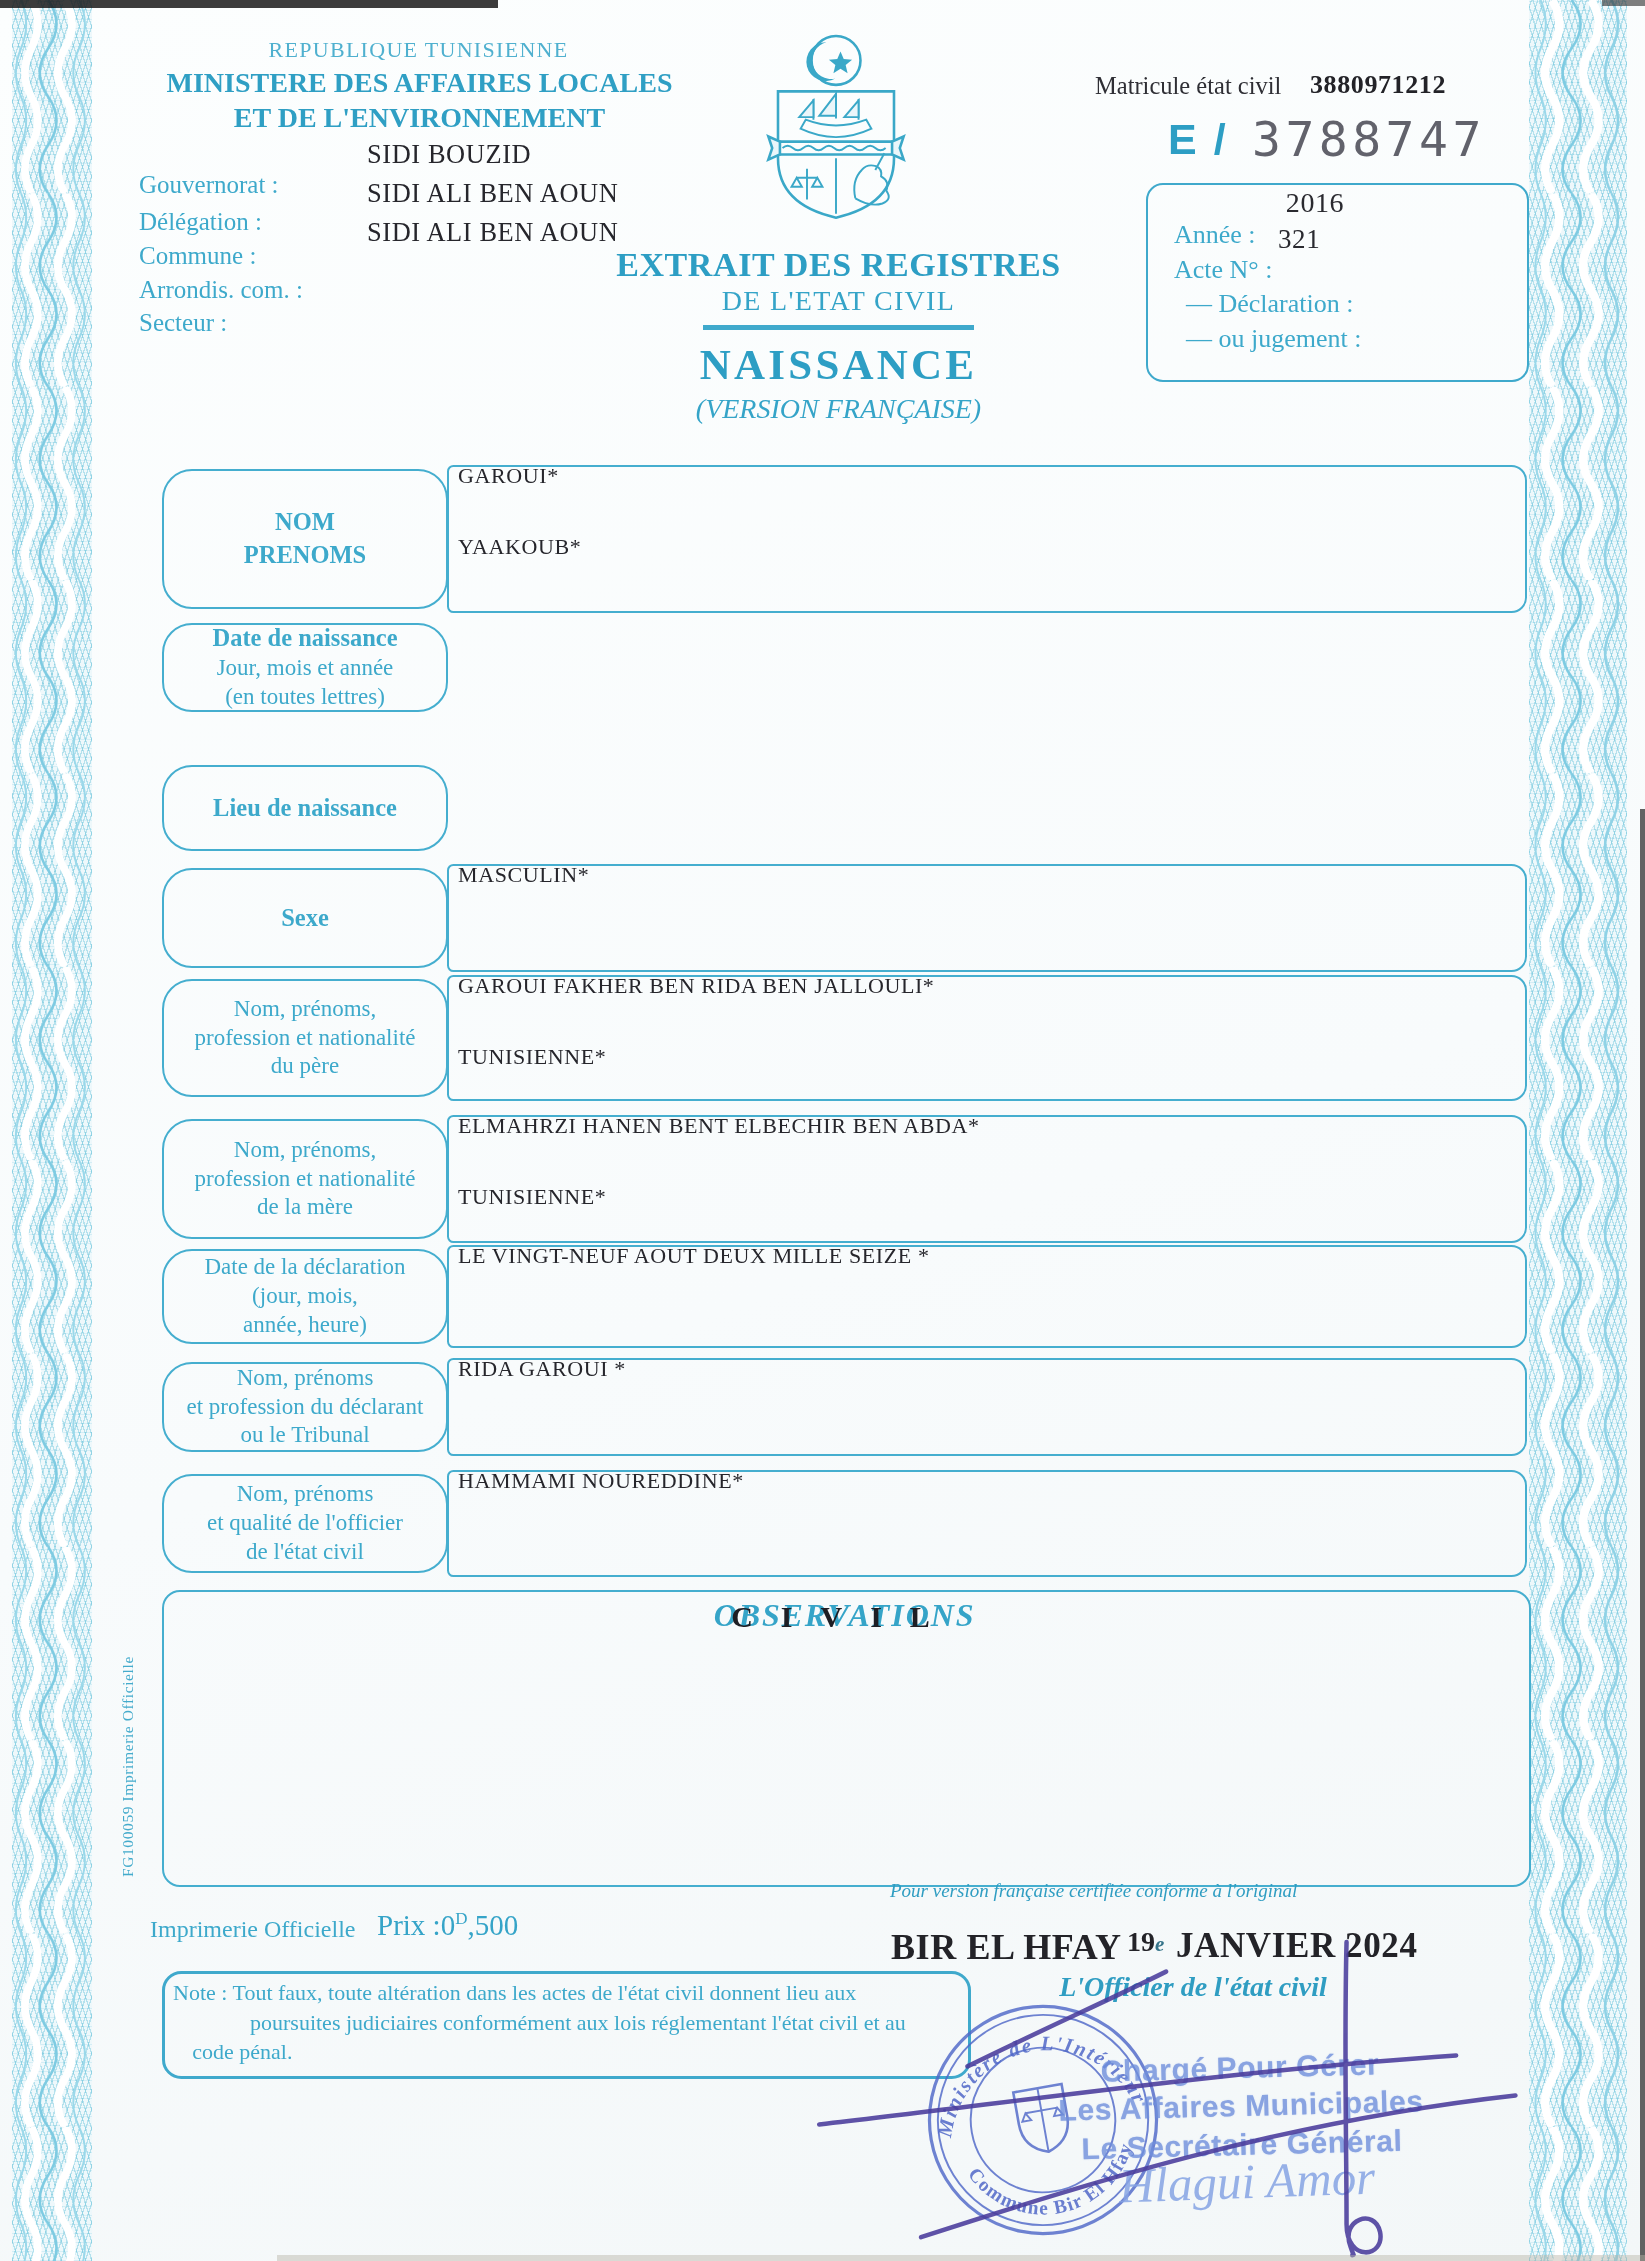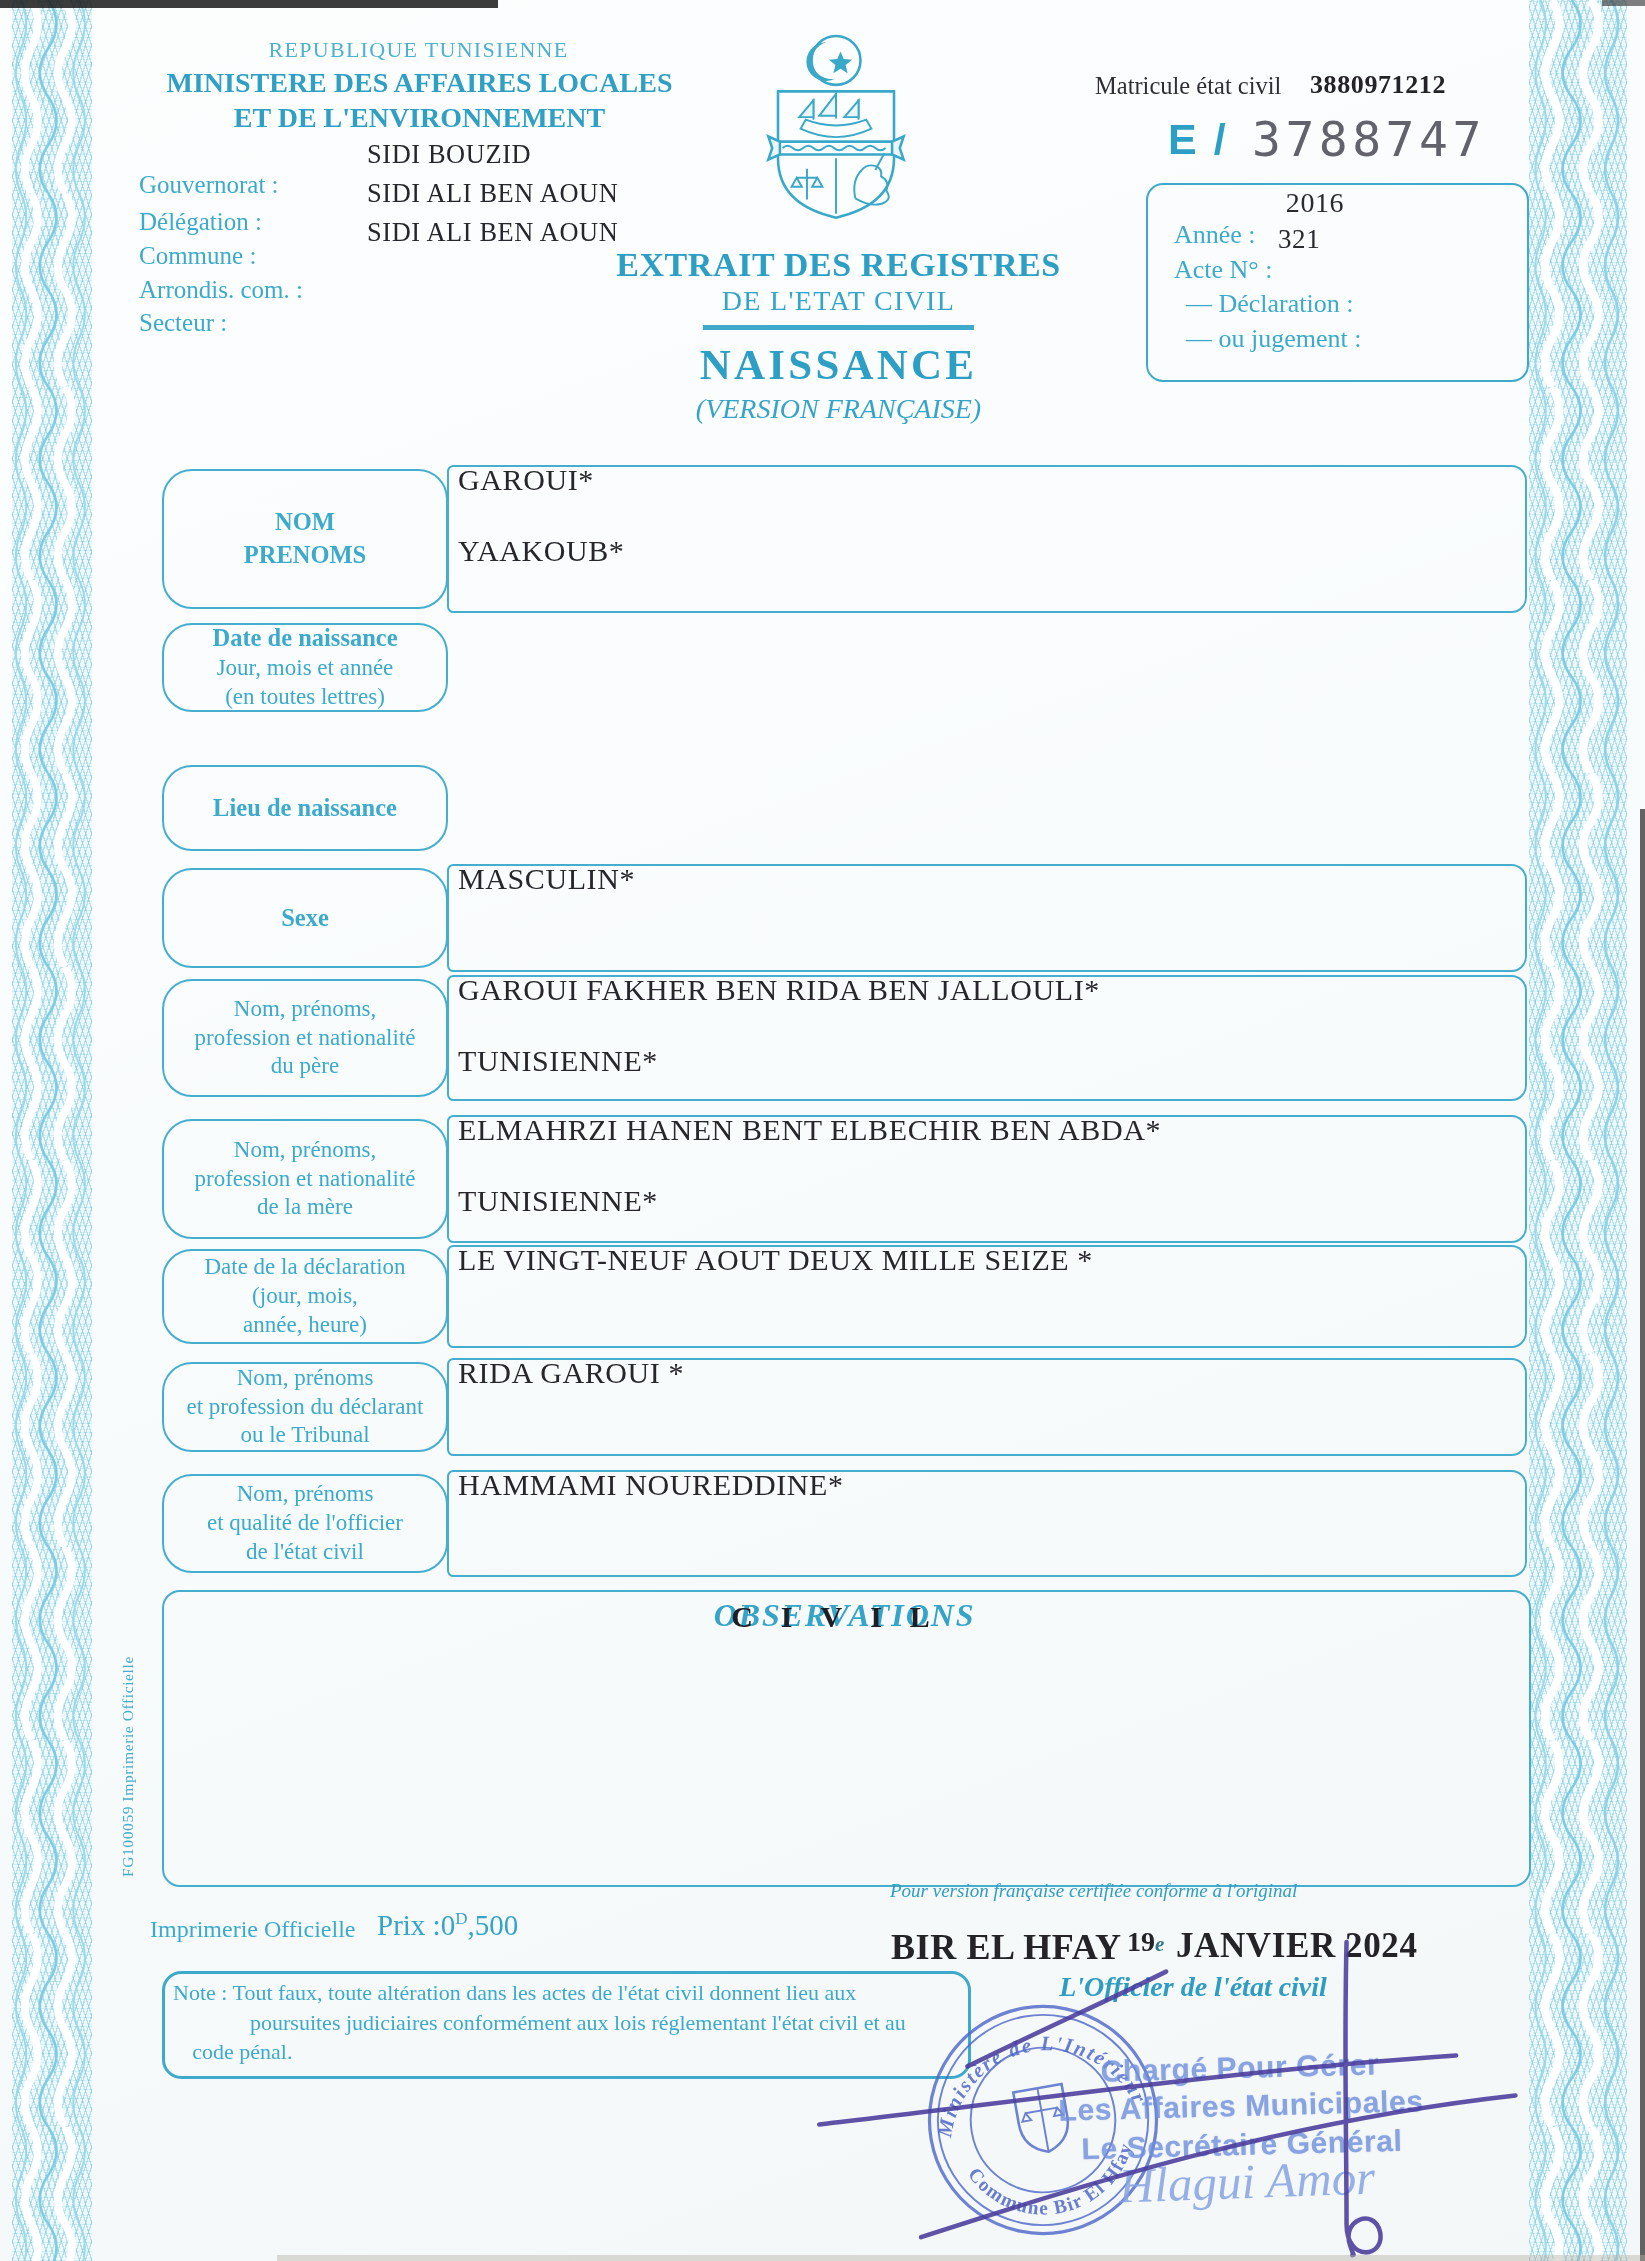--- a/index.html
+++ b/index.html
@@ -43,21 +43,21 @@
   .ab-2016{left:1199px;top:187px;width:232px;text-align:center;font-size:28px;color:#2a2a30;}
   .ab-line{font-size:26px;color:#3da9cb;}
   .ab-321{left:1278px;top:224px;font-size:27px;color:#2a2a30;}
   
   .row{left:162px;width:1365px;position:absolute;}
   .lbox{position:absolute;left:0;top:3.9px;bottom:3.9px;width:282px;border:2.6px solid #45aecf;border-radius:30px;
         display:flex;align-items:center;justify-content:center;text-align:center;}
   .llines div{font-size:23px;line-height:1.25;color:#3da9cb;}
   .llines div.strong{font-size:24.5px;font-weight:bold;}
   .vbox{position:absolute;left:285px;top:0;right:0;bottom:0;border:2.6px solid #45aecf;border-radius:6.4px 15.5px 15.5px 6.4px;}
-  .v{position:absolute;left:9px;right:1px;font-size:30px;}
+  .v{position:absolute;left:9px;right:1px;font-size:22px;}
   .v1{top:-3.9px;}
   .v2{top:67px;}
   
   .obs-box{left:162px;top:1590px;width:1365px;height:293px;border:2.6px solid #45aecf;border-radius:18px;}
   .obs-title{left:162px;top:1597px;width:1365px;text-align:center;font-size:32px;font-weight:bold;font-style:italic;
              color:#35a4c8;letter-spacing:1.9px;}
   .obs-neant{left:162px;top:1600px;width:1365px;text-align:center;font-size:30px;font-weight:bold;color:#1e1e24;
              letter-spacing:28px;font-style:normal;}
   
   .vcode{left:119px;top:1877px;font-size:15.5px;color:#44abcc;transform:rotate(-90deg);transform-origin:0 0;white-space:nowrap;letter-spacing:0.6px;}

